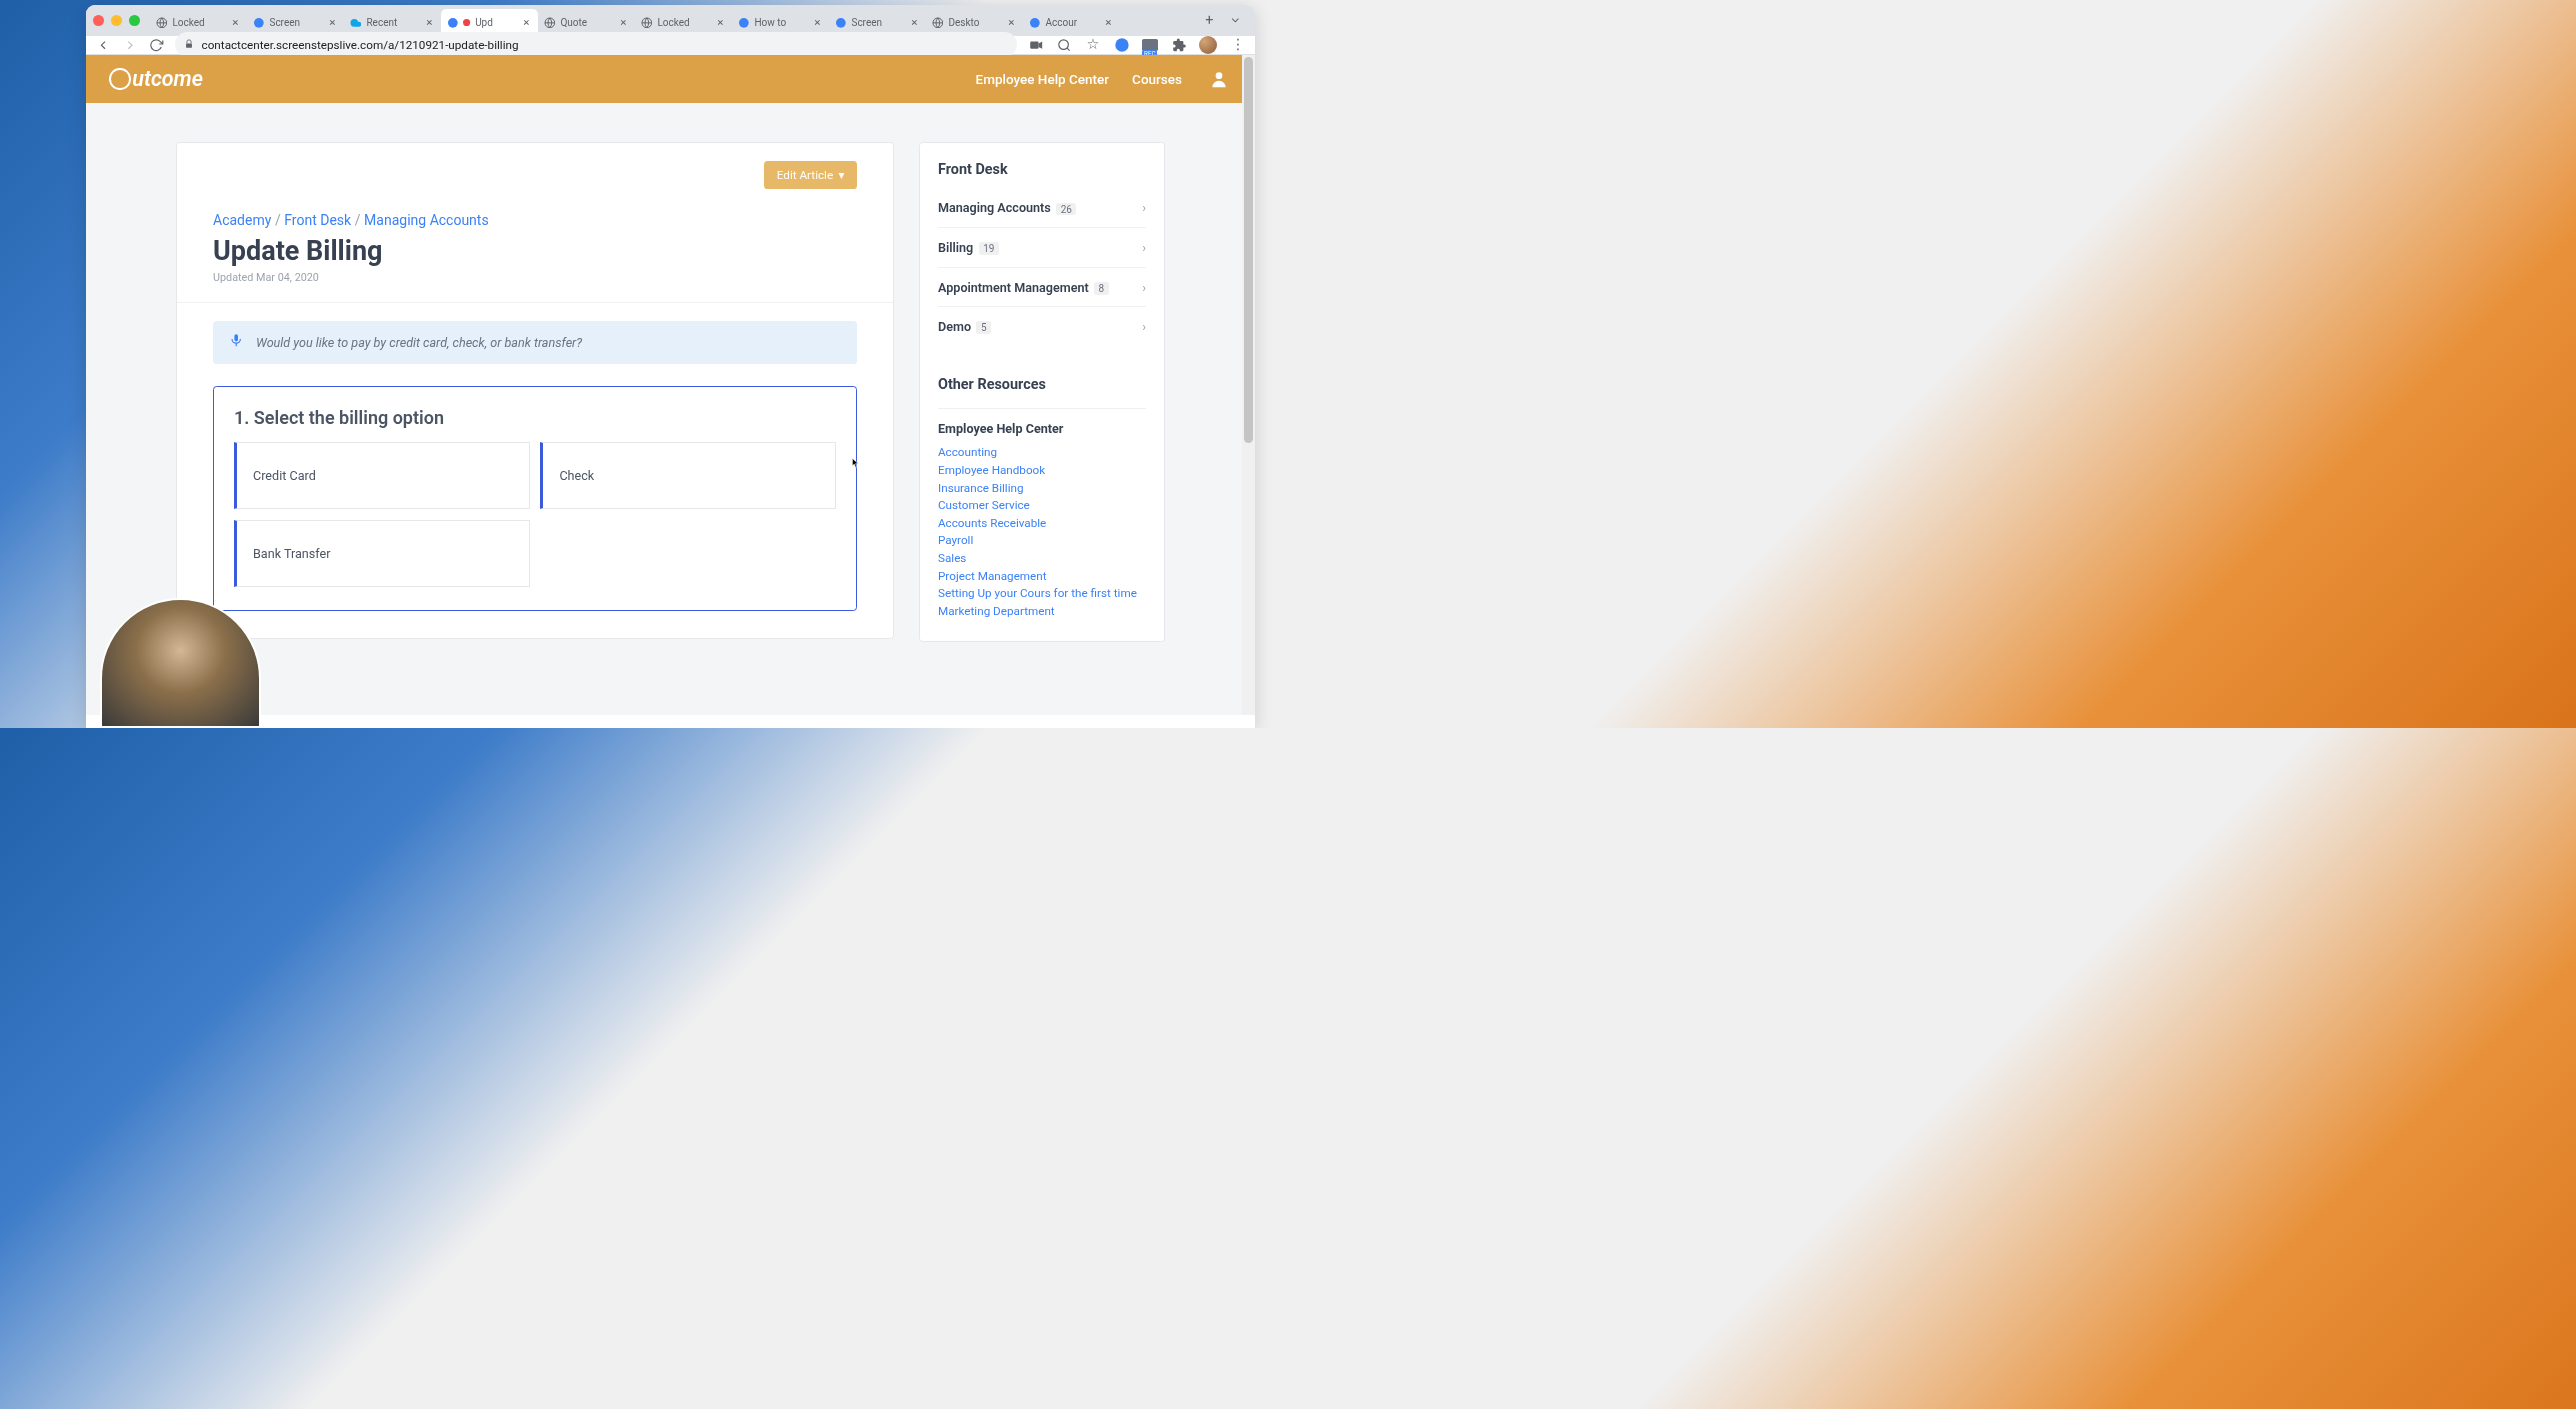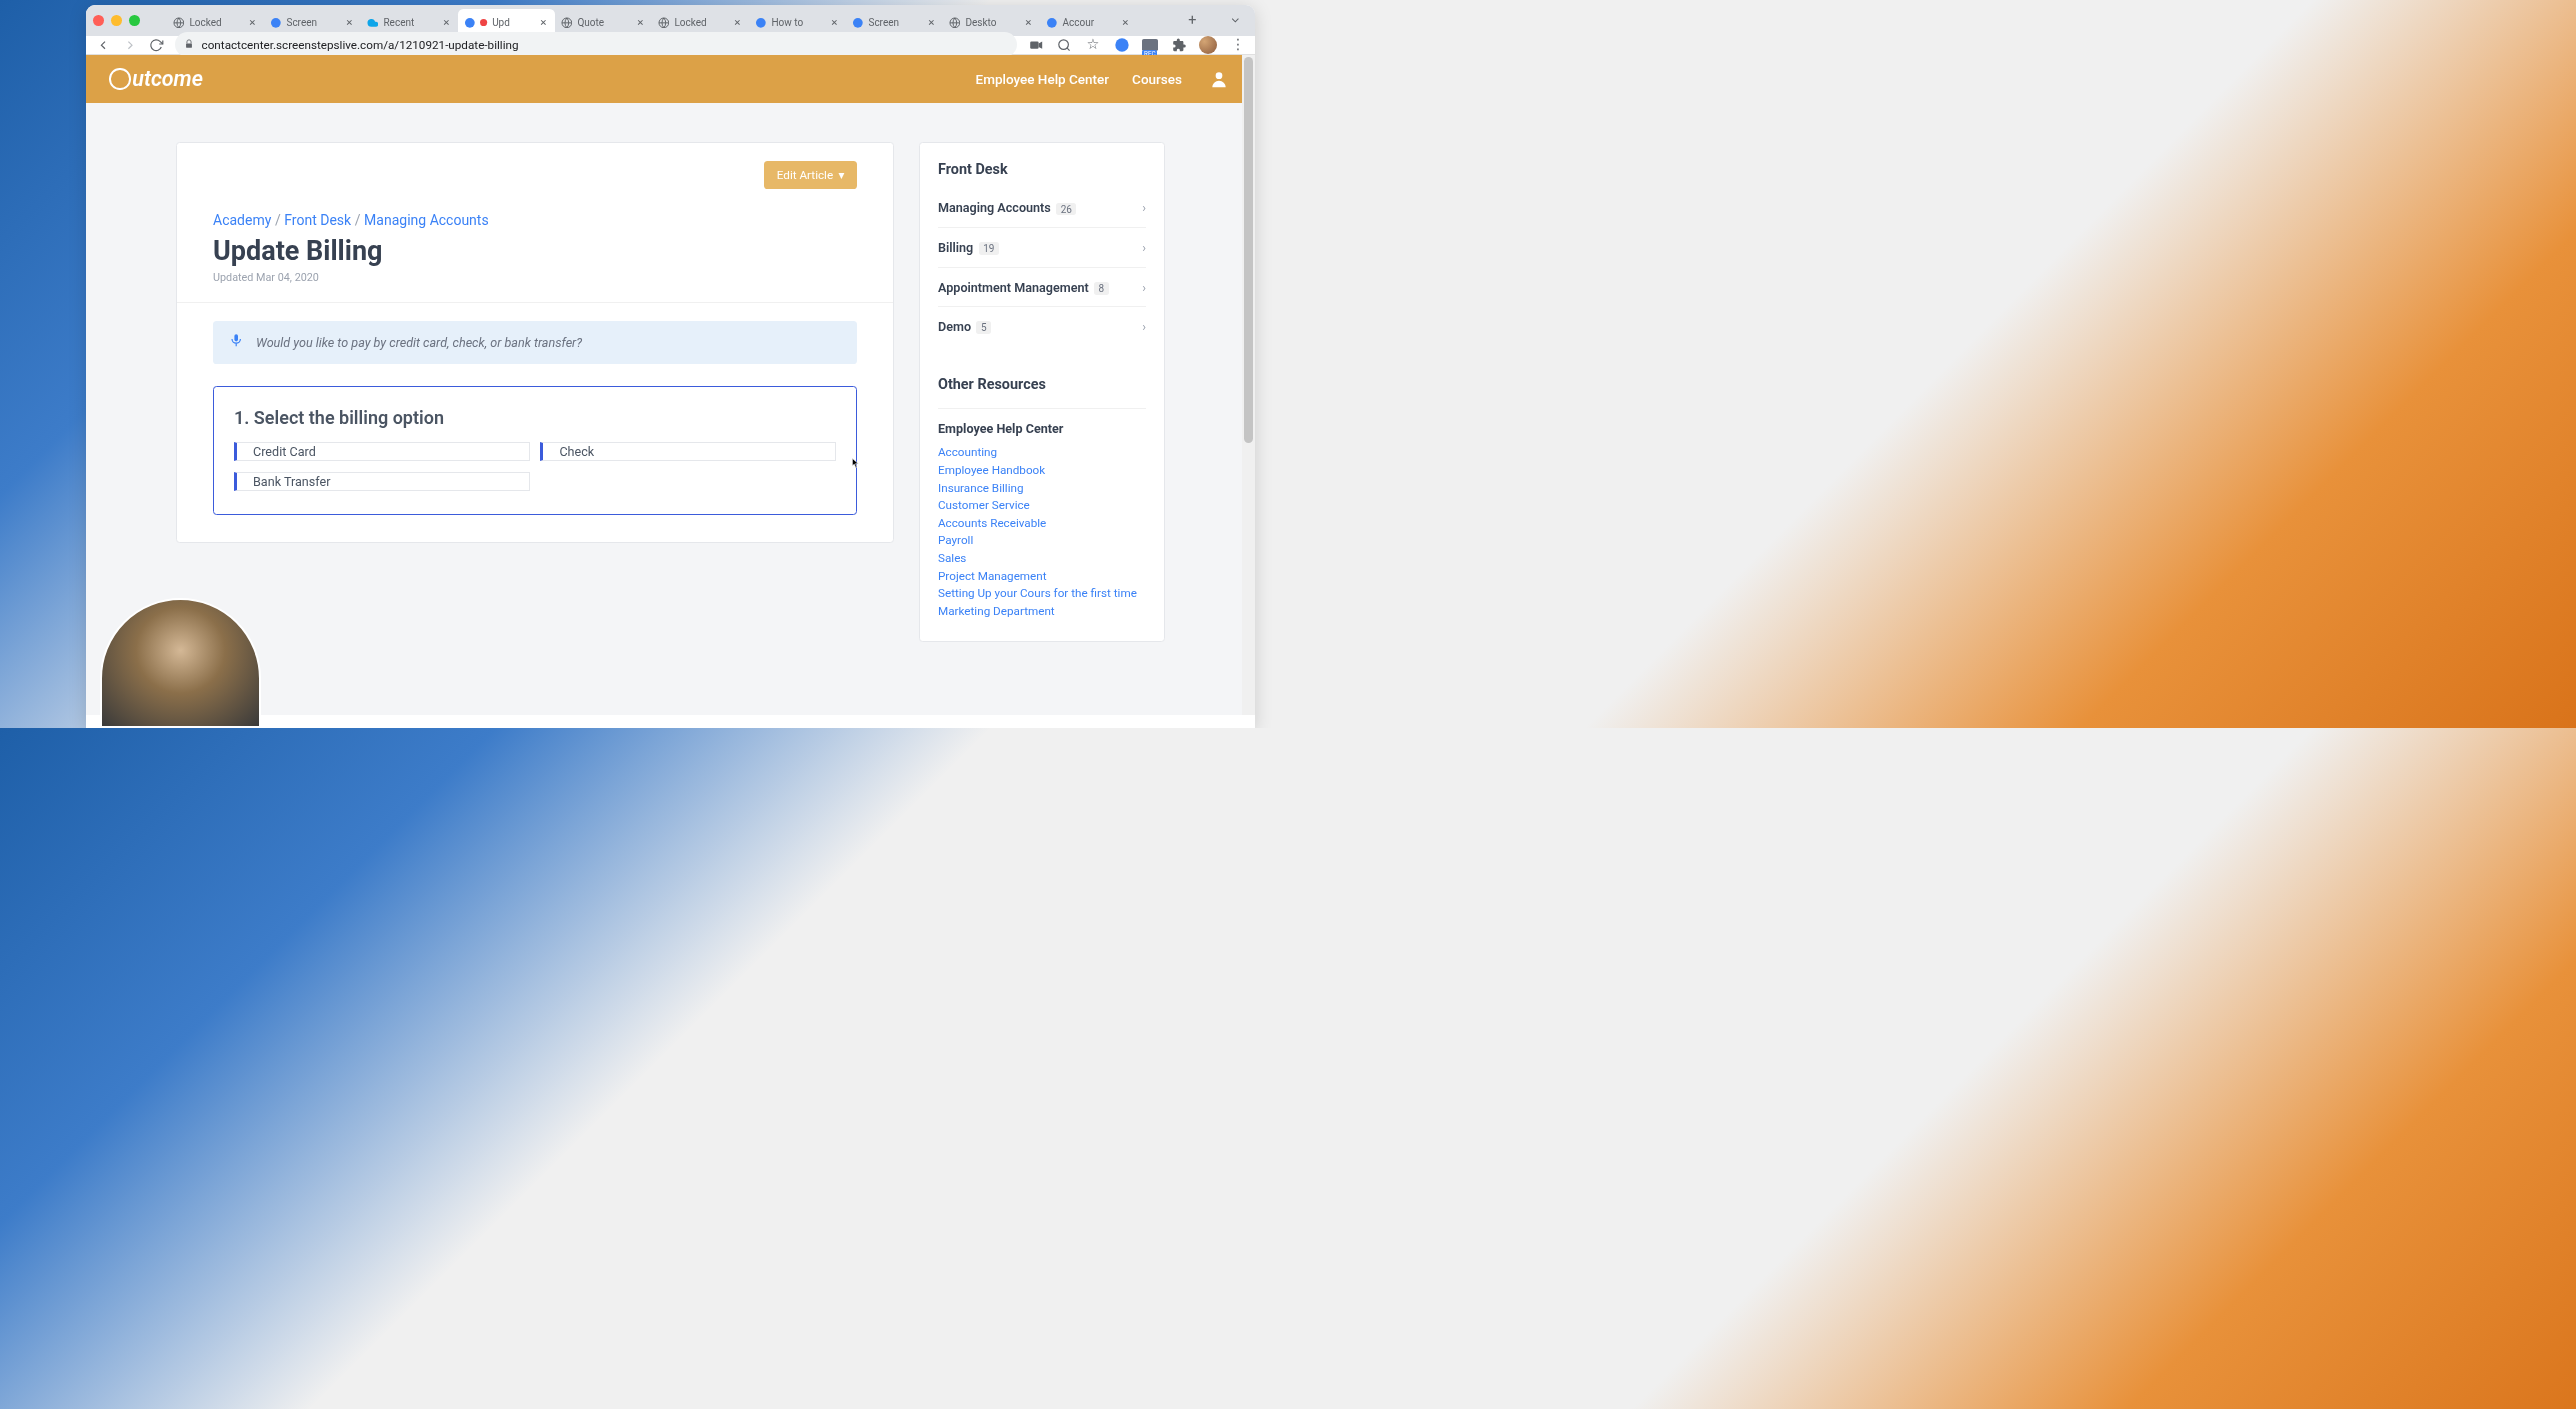--- a/index.html
+++ b/index.html
@@ -21,21 +21,21 @@
       border-radius: 9px 9px 0 0;
       overflow: hidden;
       box-shadow: 0 3.6px 18px rgba(0,0,0,0.15);
     }
     .tab-bar {
       height: 30.5px;
       background: #dee1e6;
       display: flex;
       align-items: center;
       padding: 0 7.2px;
-      gap: 18px;
+      gap: 1px;
     }
     .traffic-lights { display: flex; gap: 7.2px; margin-right: 9px; align-items: center; }
     .traffic-light { width: 10.8px; height: 10.8px; border-radius: 50%; }
     .tl-red { background: #ff5f57; }
     .tl-yellow { background: #febc2e; }
     .tl-green { background: #28c840; }
     .tabs { display: flex; flex: 1; gap: 0; align-items:flex-end; height:30.5px;}
     .tab {
       display: flex;
       align-items: center;
@@ -184,21 +184,21 @@
     }
     .step-title { font-size:18px; font-weight:600; color:#4b5563; margin-bottom:14.4px;}
     .options-grid {
       display: grid;
       grid-template-columns: 1fr 1fr;
       gap: 10.8px;
     }
     .option-card {
       border: 0.9px solid #e5e7eb;
       border-left: 3.6px solid #3b5bdb;
-      padding: 1px 16px;
+      padding: 25px 16px;
       font-size: 12.6px;
       color:#4b5563;
       cursor:pointer;
       background:#fff;
     }
     .comments-link {
       padding: 12.6px 36px 18px 36px;
       color: #3b82f6;
       font-size: 12.6px;
       cursor: pointer;

